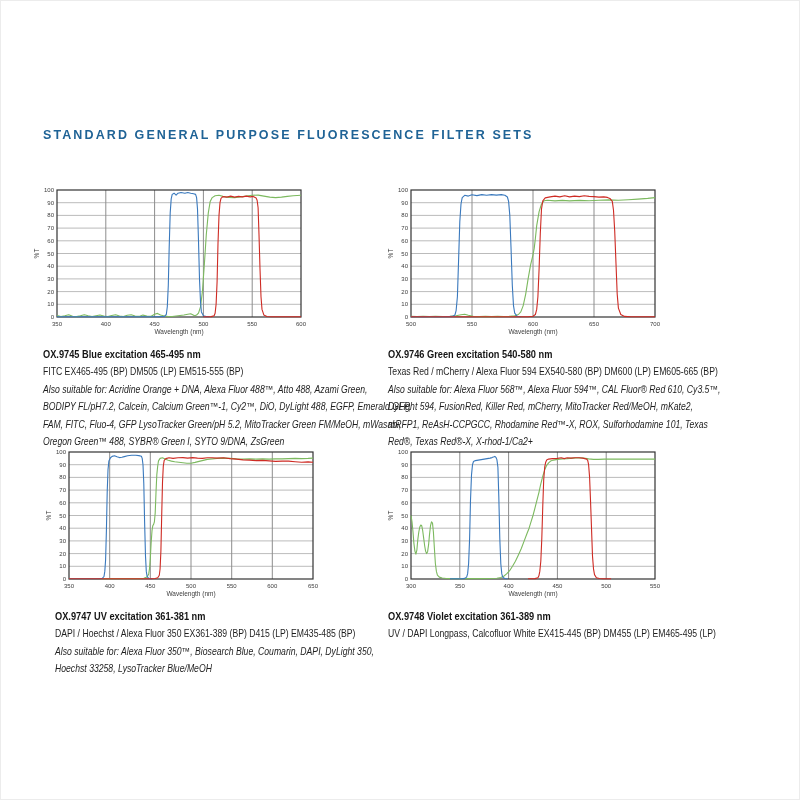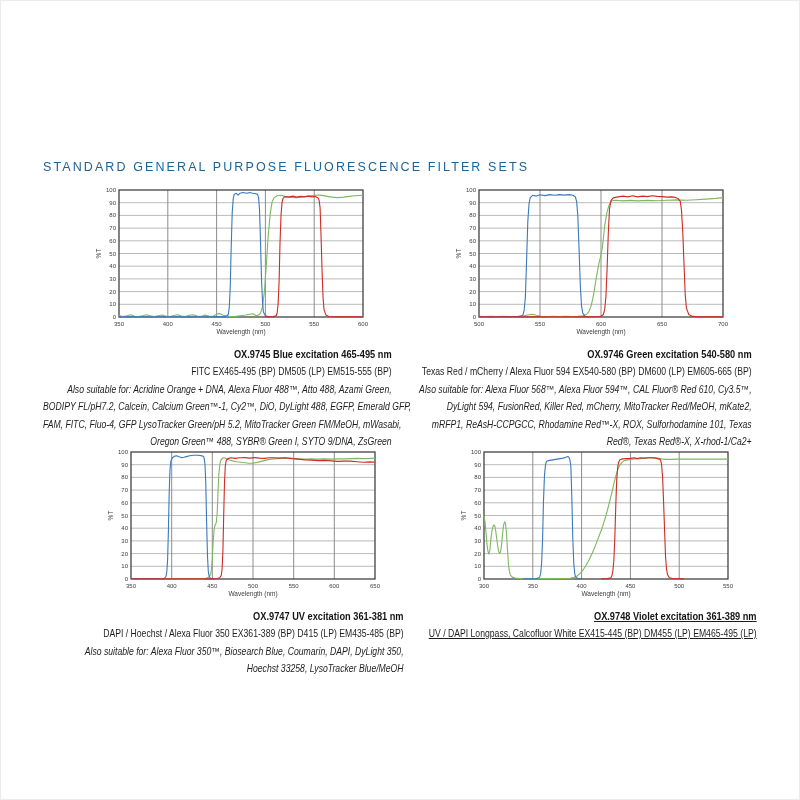--- a/index.html
+++ b/index.html
@@ -2,28 +2,28 @@
 <html><head>
 <meta charset="utf-8">
 <style>
   html,body{margin:0;padding:0;background:#ffffff;}
   .page{
     position:relative;width:800px;height:800px;background:#ffffff;overflow:hidden;
     font-family:"Liberation Sans", sans-serif;color:#1c1c1c;
     box-shadow:inset 0 0 0 1px #ececec;
   }
   .heading{
-    position:absolute;left:43px;top:160px;margin:0;
-    font-size:12.5px;font-weight:normal;letter-spacing:2.1px;
+    position:absolute;left:43px;top:128px;margin:0;
+    font-size:12.5px;font-weight:bold;letter-spacing:2.1px;
   }
-  .cell{position:absolute;width:350px;text-align:right;}
+  .cell{position:absolute;width:350px;}
   .cell.c0{left:43px;top:184px;}
-  .cell.c1{left:403px;top:184px;}
+  .cell.c1{left:388px;top:184px;}
   .cell.c2{left:55px;top:446px;}
-  .cell.c3{left:408px;top:446px;text-decoration:underline;}
+  .cell.c3{left:388px;top:446px;}
   .chart{display:block;}
   .cell.c0 .chart,.cell.c2 .chart{margin-left:-12px;}
   .cell.c1 .chart,.cell.c3 .chart{margin-left:-3px;}
   .tb{transform:scaleX(0.84);transform-origin:0 0;width:415px;}
   .set-title{margin:6px 0 2px 0;font-size:11px;font-weight:bold;color:#141414;line-height:14px;white-space:nowrap;}
   .tline{font-size:10.3px;line-height:17.6px;white-space:nowrap;color:#1e1e1e;}
   .italic{font-style:italic;}
 </style>
 </head>
 <body>

